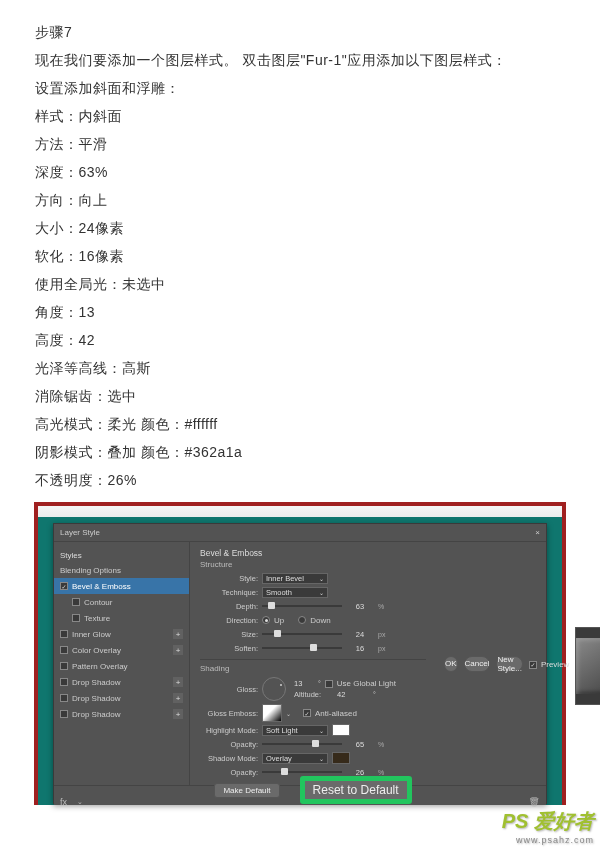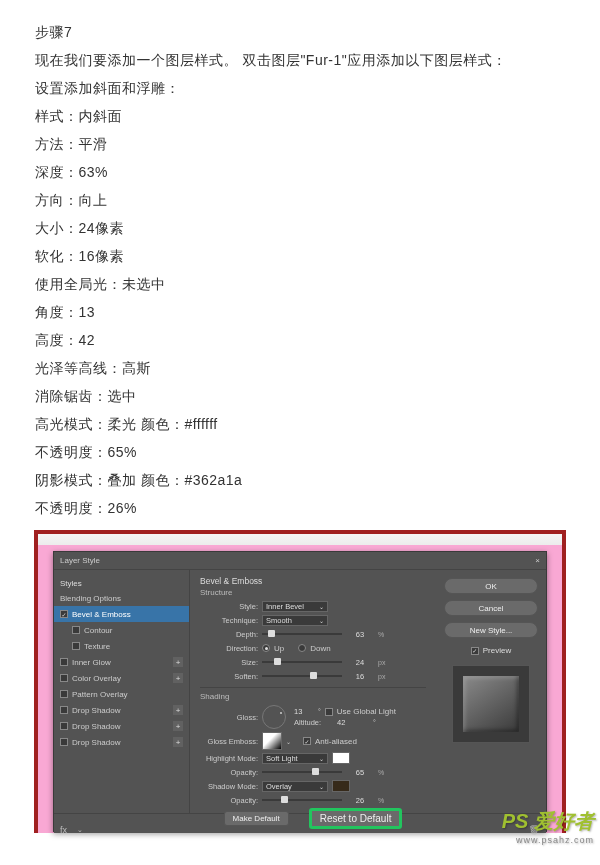--- a/index.html
+++ b/index.html
@@ -1,21 +1,21 @@
 <!DOCTYPE html>
 <html><head>
 <meta charset="utf-8">
 <style>
 * { margin: 0; padding: 0; box-sizing: border-box; }
 body { width: 600px; height: 865px; background: #fff; font-family: "Microsoft YaHei", sans-serif; overflow: hidden; }
 .article { padding: 18px 35px 0 35px; }
 .article p { font-size: 14px; line-height: 28px; color: #333; letter-spacing: 0.5px; }
 .screenshot-wrap { margin: 8px 0 0 34px; width: 532px; height: 303px; background: #a02020; padding: 4px; }
 .shot-header { height: 11px; background: linear-gradient(#f5f5f5,#ececec); }
-.shot-body { height: 288px; background: #f9a8d4; padding-top: 6px; }
+.shot-body { height: 288px; background: #0f766e; padding-top: 6px; }
 .dialog { margin: 0 auto; width: 494px; height: 281px; background: #535353; border: 1px solid #3a3a3a; box-shadow: 0 2px 6px rgba(0,0,0,0.4); }
 .dlg-title { height: 18px; background: #535353; border-bottom: 1px solid #444; display: flex; align-items: center; justify-content: space-between; padding: 0 6px; font-size: 8px; color: #ccc; }
 .dlg-title .x { color: #ccc; cursor: pointer; }
 .dlg-main { display: flex; height: 243px; }
 .col-left { width: 136px; background: #535353; border-right: 1px solid #444; padding: 6px 0; position: relative; }
 .style-row { display: flex; align-items: center; height: 16px; padding-left: 6px; font-size: 8px; color: #ccc; gap: 4px; }
 .style-row.head { color: #ddd; font-size: 8px; height: 14px; }
 .style-row.sel { background: #3874a8; color: #fff; }
 .style-row.sub { padding-left: 18px; }
 .cb { width: 8px; height: 8px; border: 1px solid #888; background: #3a3a3a; display: flex; align-items: center; justify-content: center; font-size: 6px; color: #ddd; }
@@ -32,21 +32,21 @@
 .slider .thumb { position: absolute; top: -3px; width: 7px; height: 7px; background: #ddd; border-radius: 1px; }
 .num { width: 28px; font-size: 7.5px; color: #ddd; text-align: center; }
 .unit { font-size: 7px; color: #aaa; width: 12px; }
 .radio { width: 8px; height: 8px; border: 1px solid #888; border-radius: 50%; background: #3a3a3a; display: flex; align-items: center; justify-content: center; }
 .radio.on::before { content: ""; width: 3px; height: 3px; background: #ddd; border-radius: 50%; }
 .divider { height: 1px; background: #444; margin: 4px 0; }
 .angle-circle { width: 24px; height: 24px; border: 1px solid #777; border-radius: 50%; position: relative; }
 .angle-circle .dot { position: absolute; width: 2px; height: 2px; background: #ccc; border-radius: 50%; top: 6px; right: 3px; }
 .contour-swatch { width: 20px; height: 18px; background: linear-gradient(135deg, #fff 0%, #fff 40%, #000 100%); border: 1px solid #666; }
 .color-swatch { width: 18px; height: 12px; border: 1px solid #666; }
-.col-right { width: 110px; padding: 8px 8px; background: #535353; display: flex; flex-direction: column; align-items: center; gap: 6px; }
+.col-right { width: 110px; padding: 8px 8px; background: #535353; display: flex; flex-direction: row; align-items: center; gap: 6px; }
 .btn { width: 94px; height: 16px; background: #6a6a6a; border: 1px solid #555; border-radius: 8px; font-size: 8px; color: #eee; display: flex; align-items: center; justify-content: center; }
 .preview-box { width: 78px; height: 78px; background: #3a3a3a; border: 1px solid #555; margin-top: 4px; display: flex; align-items: center; justify-content: center; }
 .preview-inner { width: 56px; height: 56px; background: linear-gradient(145deg,#8a8a8a 0%,#6a6a6a 40%,#3a3a3a 100%); box-shadow: inset 2px 2px 4px rgba(255,255,255,0.2), inset -2px -2px 4px rgba(0,0,0,0.4); }
 .preview-row { display: flex; align-items: center; gap: 4px; font-size: 8px; color: #ddd; margin-top: 2px; }
 .dlg-footer { height: 20px; border-top: 1px solid #444; background: #535353; display: flex; align-items: center; padding: 0 6px; gap: 10px; }
 .dlg-footer .ficon { font-size: 9px; color: #bbb; margin-top: 12px; }
 .dlg-footer .spacer { flex: 1; }
 .watermark { position: absolute; right: 6px; bottom: 20px; font-size: 20px; font-weight: bold; color: #a0c030; font-style: italic; text-shadow: 1px 1px 2px rgba(0,0,0,0.3); }
 .watermark .sub { font-size: 9px; color: #888; display: block; font-weight: normal; font-style: normal; text-align: right; letter-spacing: 1px; }
 </style>
@@ -62,21 +62,20 @@
   <p>深度：63%</p>
   <p>方向：向上</p>
   <p>大小：24像素</p>
   <p>软化：16像素</p>
   <p>使用全局光：未选中</p>
   <p>角度：13</p>
   <p>高度：42</p>
   <p>光泽等高线：高斯</p>
   <p>消除锯齿：选中</p>
   <p>高光模式：柔光    颜色：#ffffff</p>
-  <p>不透明度：65%</p>
   <p>阴影模式：叠加    颜色：#362a1a</p>
   <p>不透明度：26%</p>
 </div>
 
 <div class="screenshot-wrap">
   <div class="shot-header"></div>
   <div class="shot-body">
     <div class="dialog">
       <div class="dlg-title">
         <span>Layer Style</span>
@@ -241,21 +240,21 @@
             <span class="lbl">Opacity:</span>
             <div class="slider">
                 <div class="thumb" style="left:24%"></div>
               </div>
             <span class="num">26</span>
             <span class="unit">%</span>
           </div>
 
           <div class="form-row" style="justify-content:center;gap:20px;margin-top:4px">
             <div class="fbtn" style="padding:2px 8px;background:#6a6a6a;border:1px solid #555;border-radius:3px;font-size:8px;color:#eee">Make Default</div>
-            <div class="fbtn" style="padding:2px 8px;background:#6a6a6a;border:3px solid #22c55e;border-radius:3px;font-size:10px;color:#eee">Reset to Default</div>
+            <div class="fbtn" style="padding:2px 8px;background:#6a6a6a;border:5px solid #22c55e;border-radius:3px;font-size:12px;color:#eee">Reset to Default</div>
           </div>
         </div>
 
         <div class="col-right">
           <div class="btn">OK</div>
           <div class="btn">Cancel</div>
           <div class="btn">New Style...</div>
           <div class="preview-row">
             <span class="cb on"></span>
             <span>Preview</span>

